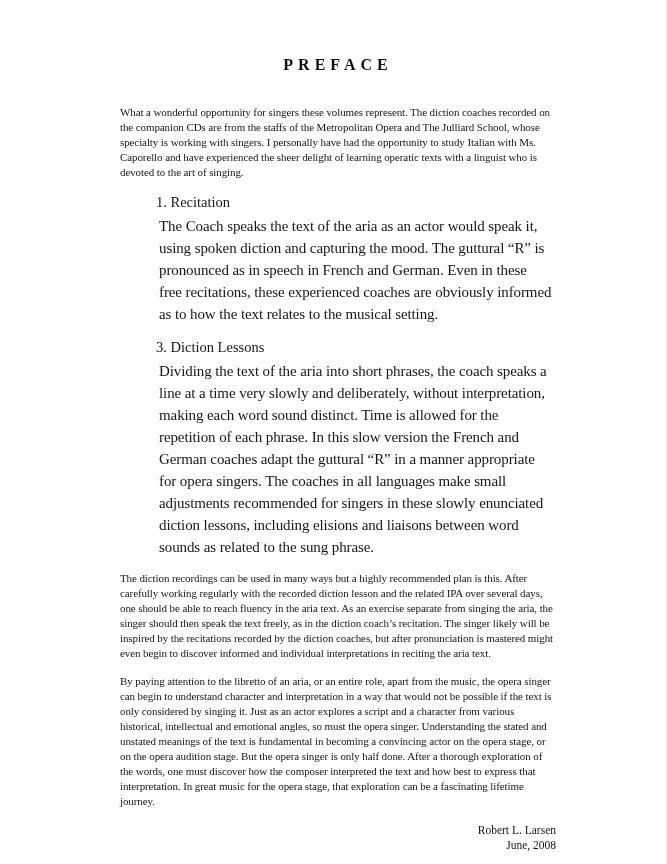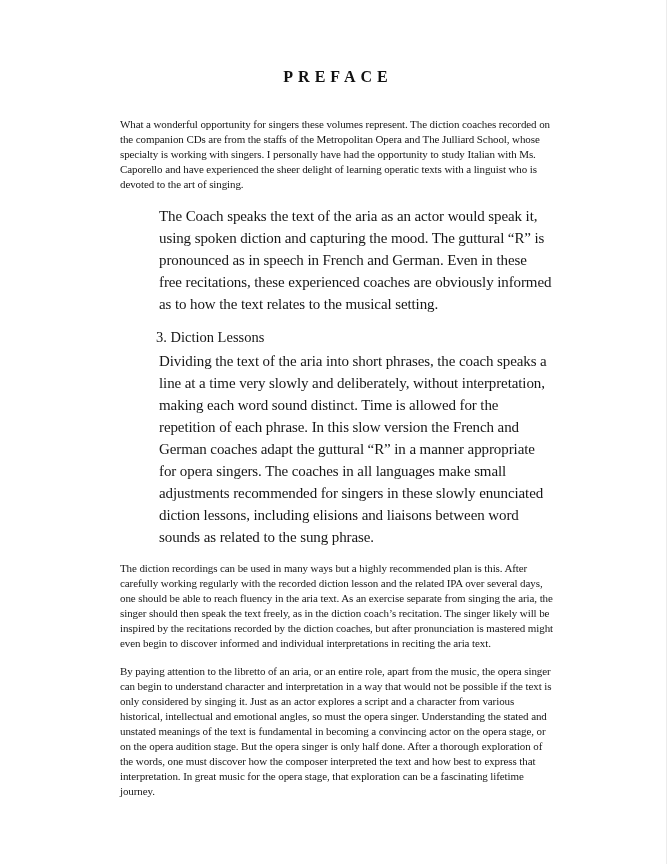--- a/index.html
+++ b/index.html
@@ -22,21 +22,21 @@
     position: absolute;
     top: 52px;
     left: 120px;
     width: 436px;
   }
   .doc-title {
     text-align: center;
     font-weight: bold;
     font-size: 16px;
     letter-spacing: 5px;
-    margin: 16px 0 31px 0;
+    margin: 4px 0 31px 0;
     color: #111111;
   }
   .para {
     font-size: 11px;
     line-height: 15px;
     letter-spacing: -0.1px;
     margin: 0 0 13px 0;
   }
   .sections {
     margin-left: 36px;
@@ -73,30 +73,35 @@
   <div class="content">
 
     <h1 class="doc-title">PREFACE</h1>
 
     <p class="para">What a wonderful opportunity for singers these volumes represent.  The diction coaches recorded on the companion CDs are from the staffs of the Metropolitan Opera and The Julliard School, whose specialty is working with singers.  I personally have had the opportunity to study Italian with Ms. Caporello and have experienced the sheer delight of learning operatic texts with a linguist who is devoted to the art of singing.</p>
 
 
     <div class="sections">
 
       <div class="section">
+        <h2 class="section-heading">1. Recitation</h2>
         <p class="section-body">The Coach speaks the text of the aria as an actor would speak it, using spoken diction and capturing the mood. The guttural “R” is pronounced as in speech in French and German. Even in these free recitations, these experienced coaches are obviously informed as to how the text relates to the musical setting.</p>
       </div>
 
       <div class="section">
         <h2 class="section-heading">3. Diction Lessons</h2>
         <p class="section-body">Dividing the text of the aria into short phrases, the coach speaks a line at a time very slowly and deliberately, without interpretation, making each word sound distinct. Time is allowed for the repetition of each phrase. In this slow version the French and German coaches adapt the guttural “R” in a manner appropriate for opera singers. The coaches in all languages make small adjustments recommended for singers in these slowly enunciated diction lessons, including elisions and liaisons between word sounds as related to the sung phrase.</p>
       </div>
 
     </div>
 
 
     <p class="para">The diction recordings can be used in many ways but a highly recommended plan is this. After carefully working regularly with the recorded diction lesson and the related IPA over several days, one should be able to reach fluency in the aria text. As an exercise separate from singing the aria, the singer should then speak the text freely, as in the diction coach’s recitation. The singer likely will be inspired by the recitations recorded by the diction coaches, but after pronunciation is mastered might even begin to discover informed and individual interpretations in reciting the aria text.</p>
 
     <p class="para">By paying attention to the libretto of an aria, or an entire role, apart from the music, the opera singer can begin to understand character and interpretation in a way that would not be possible if the text is only considered by singing it. Just as an actor explores a script and a character from various historical, intellectual and emotional angles, so must the opera singer. Understanding the stated and unstated meanings of the text is fundamental in becoming a convincing actor on the opera stage, or on the opera audition stage. But the opera singer is only half done. After a thorough exploration of the words, one must discover how the composer interpreted the text and how best to express that interpretation. In great music for the opera stage, that exploration can be a fascinating lifetime journey.</p>
 
+    <div class="signature">
+      <p class="sig-line">Robert L. Larsen</p>
+      <p class="sig-line">June, 2008</p>
+    </div>
 
   </div>
 </div>
 
 </body></html>

